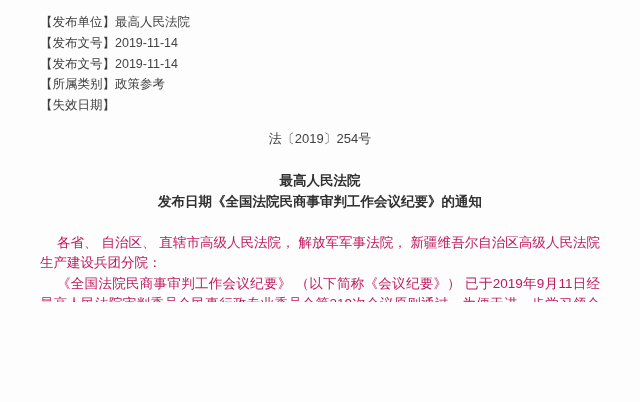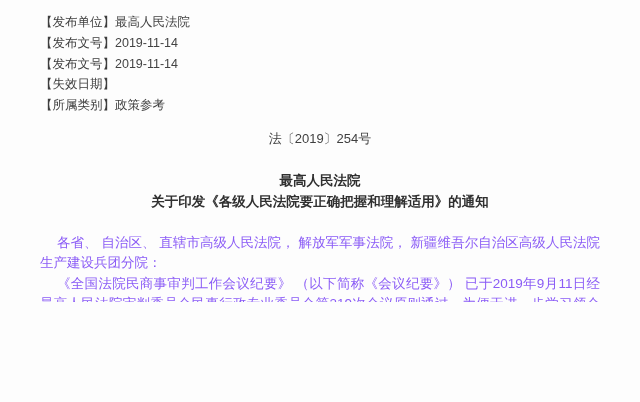--- a/index.html
+++ b/index.html
@@ -56,53 +56,53 @@
   }
   
   .body-block {
     margin-top: 21px;
     padding: 0 40px;
   }
   .body-block p {
     margin: 0;
     font-size: 13.5px;
     line-height: 20.5px;
-    color: #8b5cf6;
+    color: #be185d;
     text-align: justify;
     text-indent: 17px;
   }
 </style>
 </head>
 <body>
 
 <div class="page">
 
   <div class="meta-block">
     <div class="meta-row">
       <span class="meta-label">【发布单位】</span><span class="meta-value">最高人民法院</span>
     </div>
     <div class="meta-row">
       <span class="meta-label">【发布文号】</span><span class="meta-value">2019-11-14</span>
     </div>
     <div class="meta-row">
       <span class="meta-label">【发布文号】</span><span class="meta-value">2019-11-14</span>
     </div>
     <div class="meta-row">
-      <span class="meta-label">【失效日期】</span><span class="meta-value"></span>
+      <span class="meta-label">【所属类别】</span><span class="meta-value">政策参考</span>
     </div>
     <div class="meta-row">
-      <span class="meta-label">【所属类别】</span><span class="meta-value">政策参考</span>
+      <span class="meta-label">【失效日期】</span><span class="meta-value"></span>
     </div>
   </div>
 
   <div class="doc-number">法〔2019〕254号</div>
 
   <div class="doc-title-block">
     <div class="doc-issuer">最高人民法院</div>
-    <div class="doc-title">关于印发《各级人民法院要正确把握和理解适用》的通知</div>
+    <div class="doc-title">发布日期《全国法院民商事审判工作会议纪要》的通知</div>
   </div>
 
   <div class="body-block">
     <p>各省、 自治区、 直辖市高级人民法院， 解放军军事法院， 新疆维吾尔自治区高级人民法院生产建设兵团分院：</p>
     <p>《全国法院民商事审判工作会议纪要》 （以下简称《会议纪要》） 已于2019年9月11日经最高人民法院审判委员会民事行政专业委员会第319次会议原则通过。为便于进一步学习领会和正确适用《会议纪要》， 特作如下通知：</p>
     <p>《会议纪要》针对民商事审判中的前沿疑难争议问题， 在广泛征求各方面意见的基础上， 经最高人民法院审判委员会民事行政专业委员会讨论决定。《会议纪要》的出台， 对统一裁判思路， 规范法官自由裁量权， 增强民商事审判的公开性、 透明度以及可预期性， 提高司法公信力具有重要意义。各级人民法院要正确把握和理解适用《会议纪要》的精神实质和基本内容。</p>
 
   </div>
 
 </div>

